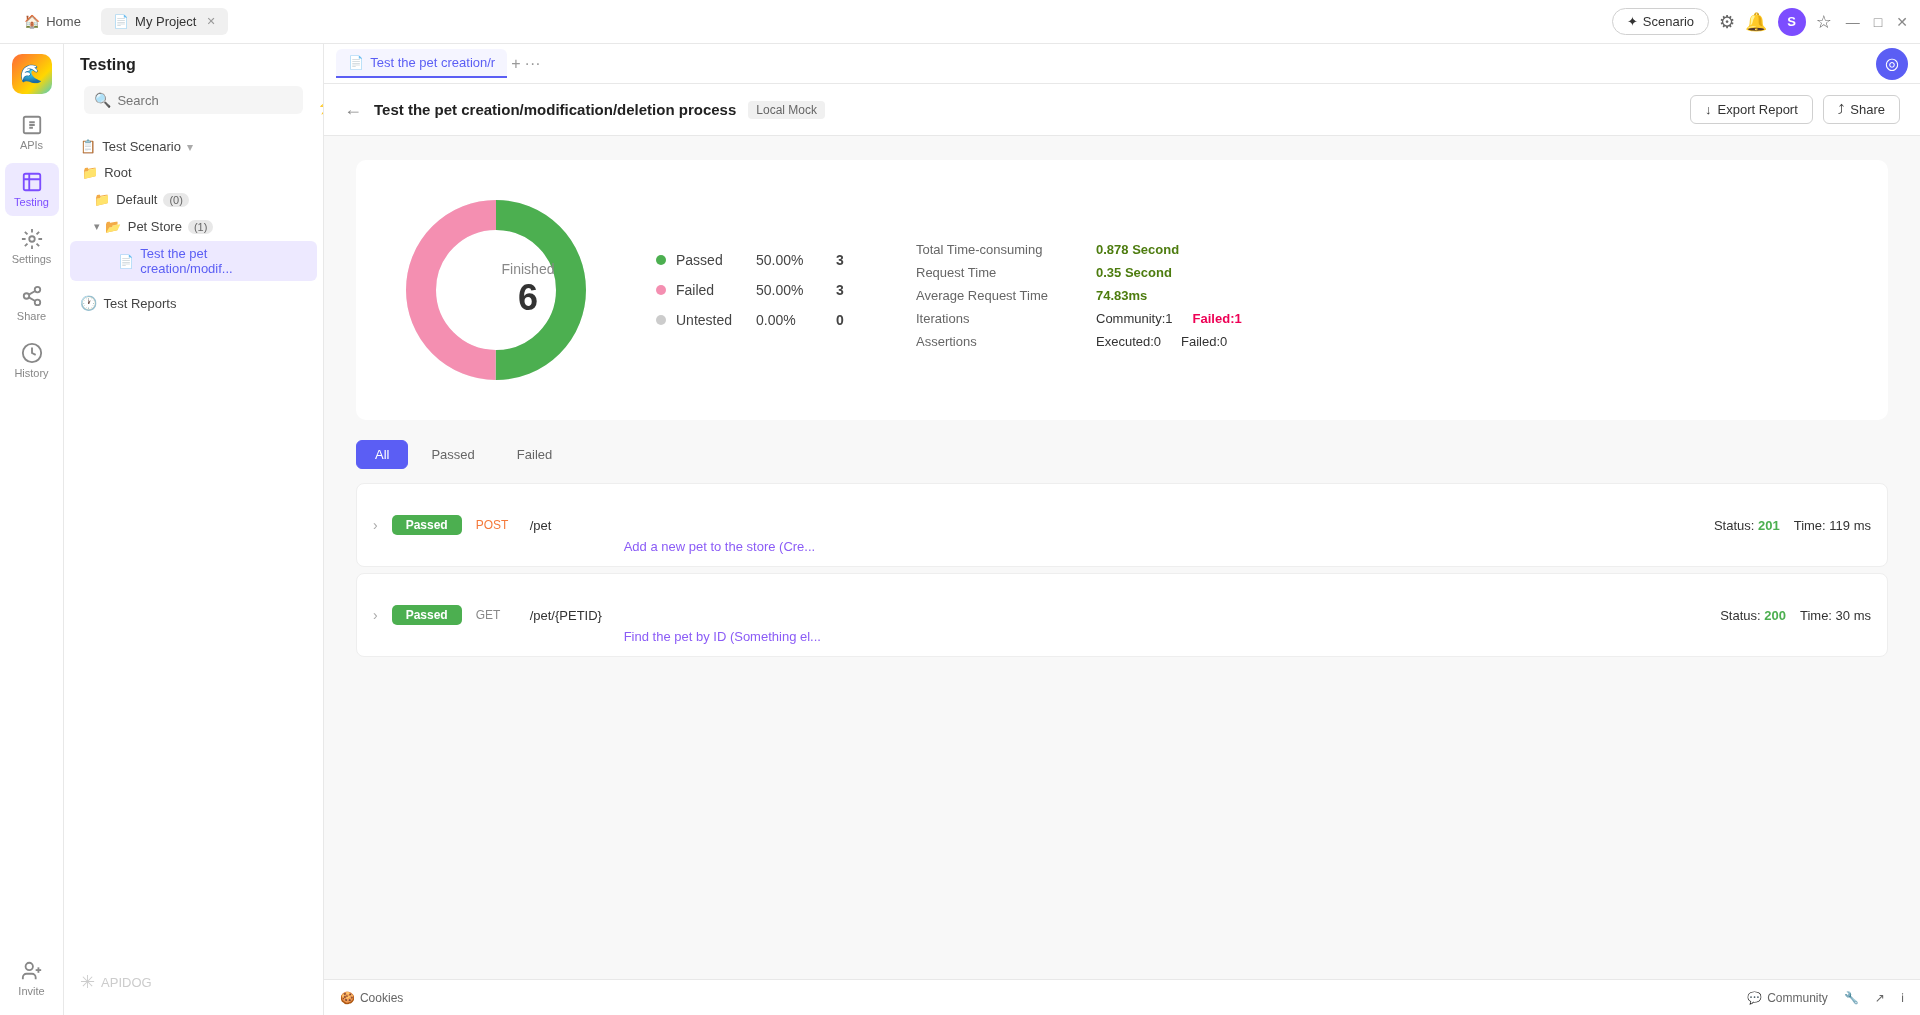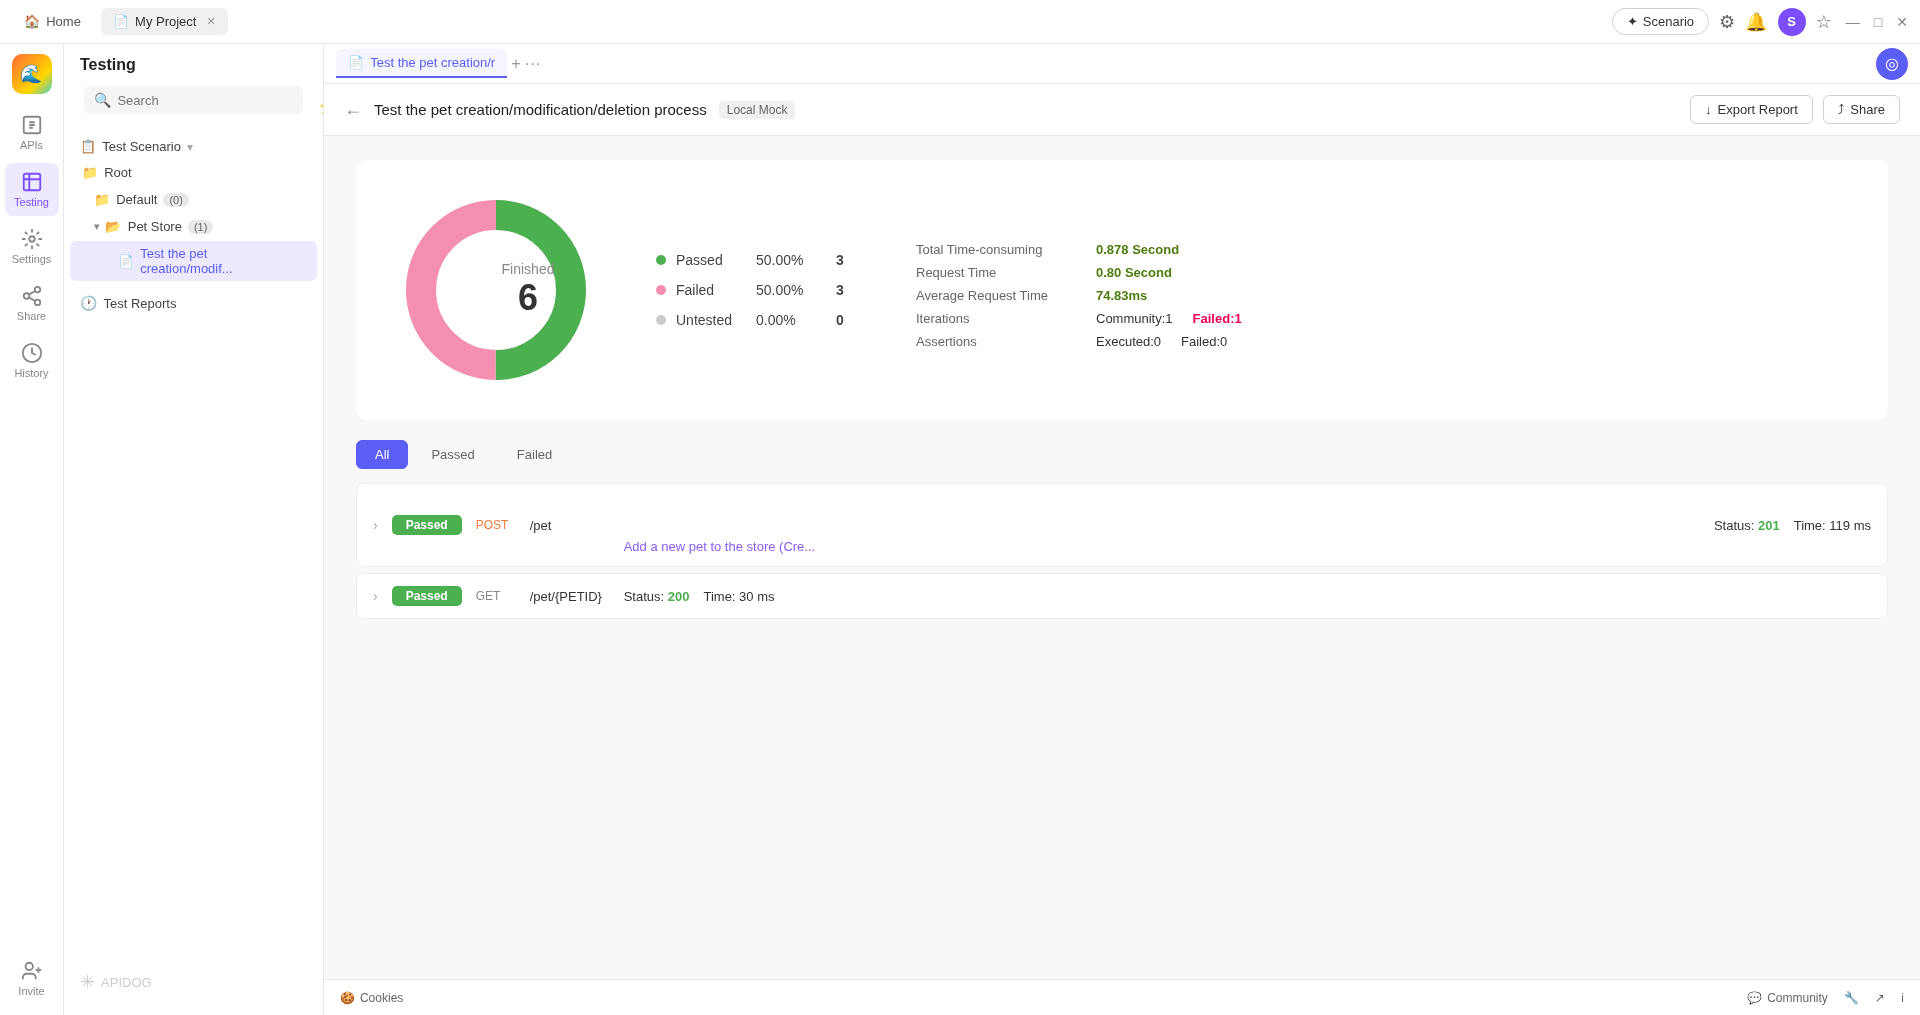--- a/index.html
+++ b/index.html
@@ -99,21 +99,21 @@
       border-bottom: 2px solid transparent;
     }
     .content-tab.active { color: #5b5ef4; border-bottom-color: #5b5ef4; background: #f5f5ff; }
 
     
     .content-header {
       background: #fff; border-bottom: 1px solid #e8e8e8;
       display: flex; align-items: center; padding: 0 20px; height: 52px; gap: 12px;
     }
     .back-btn { font-size: 18px; color: #888; cursor: pointer; background: none; border: none; }
-    .page-title { font-size: 15px; font-weight: 400; color: #222; }
+    .page-title { font-size: 15px; font-weight: 700; color: #222; }
     .local-mock-badge {
       background: #f0f0f0; border-radius: 4px; padding: 2px 8px;
       font-size: 12px; color: #666;
     }
     .header-actions { margin-left: auto; display: flex; gap: 10px; }
     .export-btn, .share-btn {
       display: flex; align-items: center; gap: 6px; padding: 6px 14px;
       border: 1px solid #d0d0d0; border-radius: 6px; font-size: 13px;
       cursor: pointer; background: #fff; color: #333;
     }
@@ -407,21 +407,21 @@
           </div>
         </div>
 
         <div class="stats-section">
           <div class="stat-row">
             <span class="stat-label">Total Time-consuming</span>
             <span class="stat-value">0.878 Second</span>
           </div>
           <div class="stat-row">
             <span class="stat-label">Request Time</span>
-            <span class="stat-value">0.80 Second</span>
+            <span class="stat-value">0.35 Second</span>
           </div>
           <div class="stat-row">
             <span class="stat-label">Average Request Time</span>
             <span class="stat-value">74.83ms</span>
           </div>
           <div class="stat-row">
             <span class="stat-label">Iterations</span>
             <span class="stat-sub">Community:1</span>
             <span class="stat-sub-red">Failed:1</span>
           </div>
@@ -451,20 +451,21 @@
           </span>
           <span class="time-info">
             Time: <span>119 ms</span>
           </span>
         </div>
         <div class="result-row">
           <span class="chevron">›</span>
           <span class="status-badge status-passed">Passed</span>
           <span class="method-badge" style="color:#888">GET</span>
           <span class="endpoint">/pet/{PETID}</span>
+          <span class="desc">Find the pet by ID (Something el...</span>
           <span class="status-info">
             Status: <span class="status-code">200</span>
           </span>
           <span class="time-info">
             Time: <span>30 ms</span>
           </span>
         </div>
       </div>
     </div>
 

